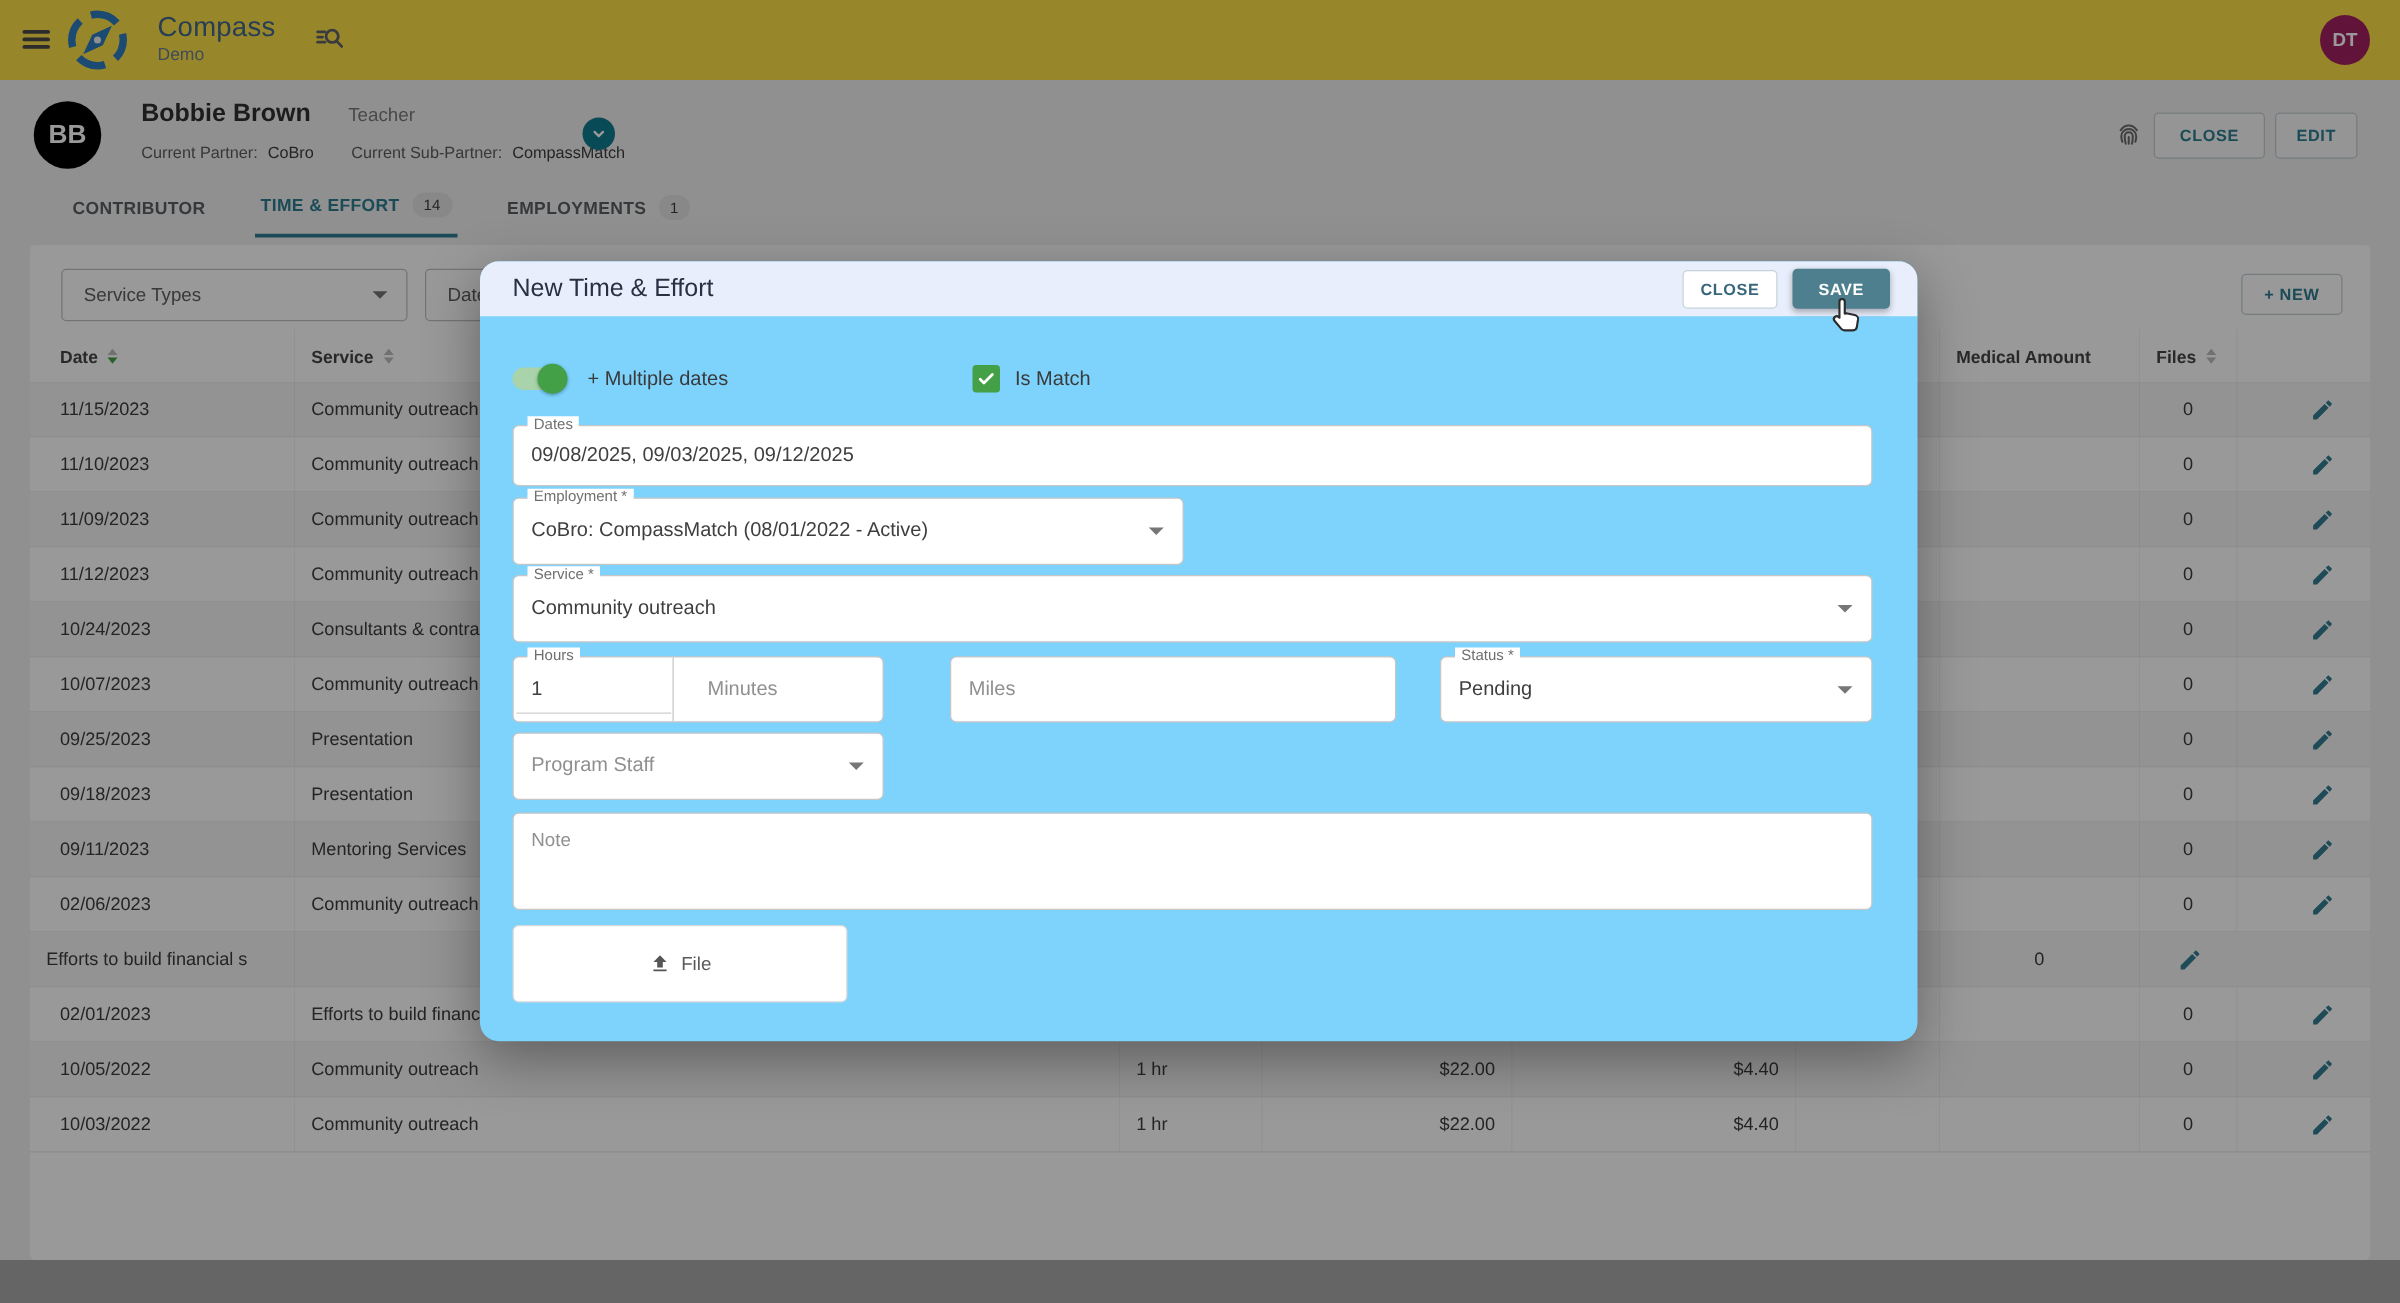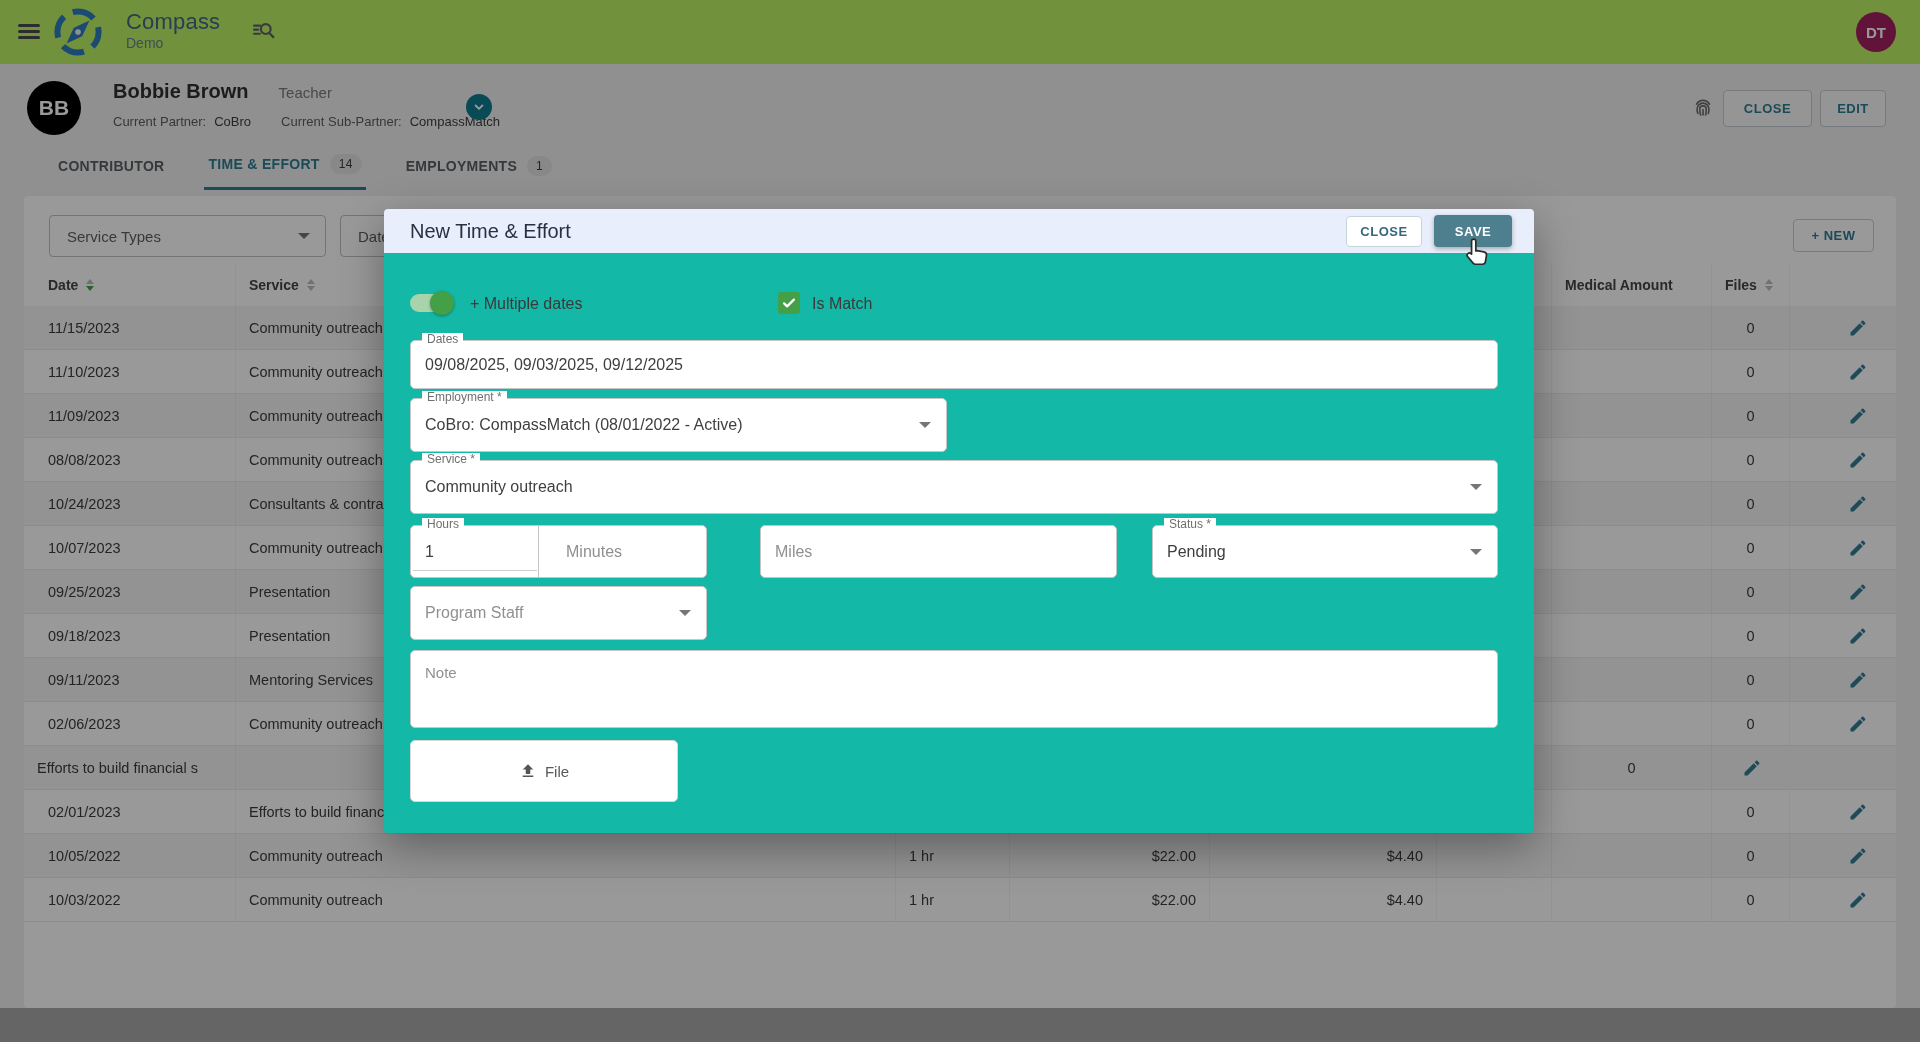--- a/index.html
+++ b/index.html
@@ -1,21 +1,21 @@
 <!DOCTYPE html>
 <html><head>
 <meta charset="utf-8">
 <style>
   html,body{margin:0;padding:0;}
   .stage{position:relative;width:1920px;height:1042px;overflow:hidden;
          background:#f0f0f0;font-family:"Liberation Sans",sans-serif;
          -webkit-font-smoothing:antialiased;}
 
   
-  .topbar{position:absolute;left:0;top:0;width:1920px;height:64px;background:#bef264;}
+  .topbar{position:absolute;left:0;top:0;width:1920px;height:64px;background:#fde047;}
   .hamburger{position:absolute;left:18px;top:24px;width:22px;height:16px;cursor:pointer;}
   .hamburger span{display:block;height:2.6px;background:#4a4a4a;border-radius:2px;margin-bottom:3.6px;}
   .logo{position:absolute;left:52px;top:6px;width:52px;height:52px;}
   .app-titles{position:absolute;left:126px;top:10px;line-height:1.05;}
   .app-title{font-size:22px;color:#41688c;letter-spacing:.2px;}
   .app-subtitle{font-size:14px;color:#6b7f90;margin-top:3px;}
   .search-ic{position:absolute;left:250px;top:18px;width:28px;height:28px;cursor:pointer;}
   .avatar{border-radius:50%;color:#fff;display:flex;align-items:center;justify-content:center;font-weight:700;}
   .avatar-dt{position:absolute;right:24px;top:12px;width:40px;height:40px;background:#a3215f;font-size:15px;cursor:pointer;}
 
@@ -70,22 +70,22 @@
   .sort{display:inline-flex;flex-direction:column;gap:2px;margin-left:8px;}
   .sort i{width:0;height:0;border-left:4.5px solid transparent;border-right:4.5px solid transparent;}
   .sort .up{border-bottom:5px solid #bdbdbd;}
   .sort .dn{border-top:5px solid #bdbdbd;}
   .sort .dn.on{border-top-color:#43a047;}
   .pencil{width:20px;height:20px;cursor:pointer;flex:none;}
   .footer-strip{position:absolute;left:0;top:1008px;width:1920px;height:34px;background:#a8a8a8;}
 
   
   .backdrop{position:absolute;inset:0;background:rgba(0,0,0,.4);z-index:5;}
-  .modal{position:absolute;left:384px;top:209px;width:1150px;height:624px;background:#14b8a6;
-         border-radius:4px;z-index:10;box-shadow:0 14px 44px rgba(0,0,0,.35);overflow:hidden;}
+  .modal{position:absolute;left:384px;top:209px;width:1150px;height:624px;background:#7dd3fc;
+         border-radius:15px;z-index:10;box-shadow:0 14px 44px rgba(0,0,0,.35);overflow:hidden;}
   .m-header{height:44px;background:#e8eefb;display:flex;align-items:center;padding:0 22px 0 26px;}
   .m-title{font-size:20px;font-weight:500;color:#273142;margin-right:auto;}
   .m-close{width:74px;height:29px;border:1px solid #c6d3da;border-radius:4px;background:#fff;
            color:#38677c;font-weight:700;font-size:13px;letter-spacing:.5px;
            display:flex;align-items:center;justify-content:center;cursor:pointer;margin-right:12px;}
   .m-save{width:78px;height:32px;background:#4e7f8e;border-radius:4px;color:#fff;font-weight:700;
           font-size:13px;letter-spacing:.5px;display:flex;align-items:center;justify-content:center;
           cursor:pointer;box-shadow:0 2px 5px rgba(0,0,0,.3);}
 
   .field{position:absolute;border:1px solid #c6c6c6;border-radius:5px;background:#fff;
@@ -287,21 +287,21 @@
         <div></div>
         <div class="c-ctr">0</div>
         <div class="c-edit">
           <svg class="pencil" viewBox="0 0 24 24" fill="#337d91">
             <path d="M3 17.25V21h3.75L17.8 9.94l-3.75-3.75L3 17.25zM20.7 7.04c.39-.39.39-1.02 0-1.41l-2.34-2.34c-.39-.39-1.02-.39-1.41 0l-1.83 1.83 3.75 3.75 1.83-1.83z"></path>
           </svg>
         </div>
       </div>
 
       <div class="tr grid">
-        <div class="c-first">08/08/2023</div>
+        <div class="c-first">11/12/2023</div>
         <div>Community outreach</div>
         <div></div>
         <div class="c-num"></div>
         <div class="c-num"></div>
         <div></div>
         <div></div>
         <div class="c-ctr">0</div>
         <div class="c-edit">
           <svg class="pencil" viewBox="0 0 24 24" fill="#337d91">
             <path d="M3 17.25V21h3.75L17.8 9.94l-3.75-3.75L3 17.25zM20.7 7.04c.39-.39.39-1.02 0-1.41l-2.34-2.34c-.39-.39-1.02-.39-1.41 0l-1.83 1.83 3.75 3.75 1.83-1.83z"></path>

